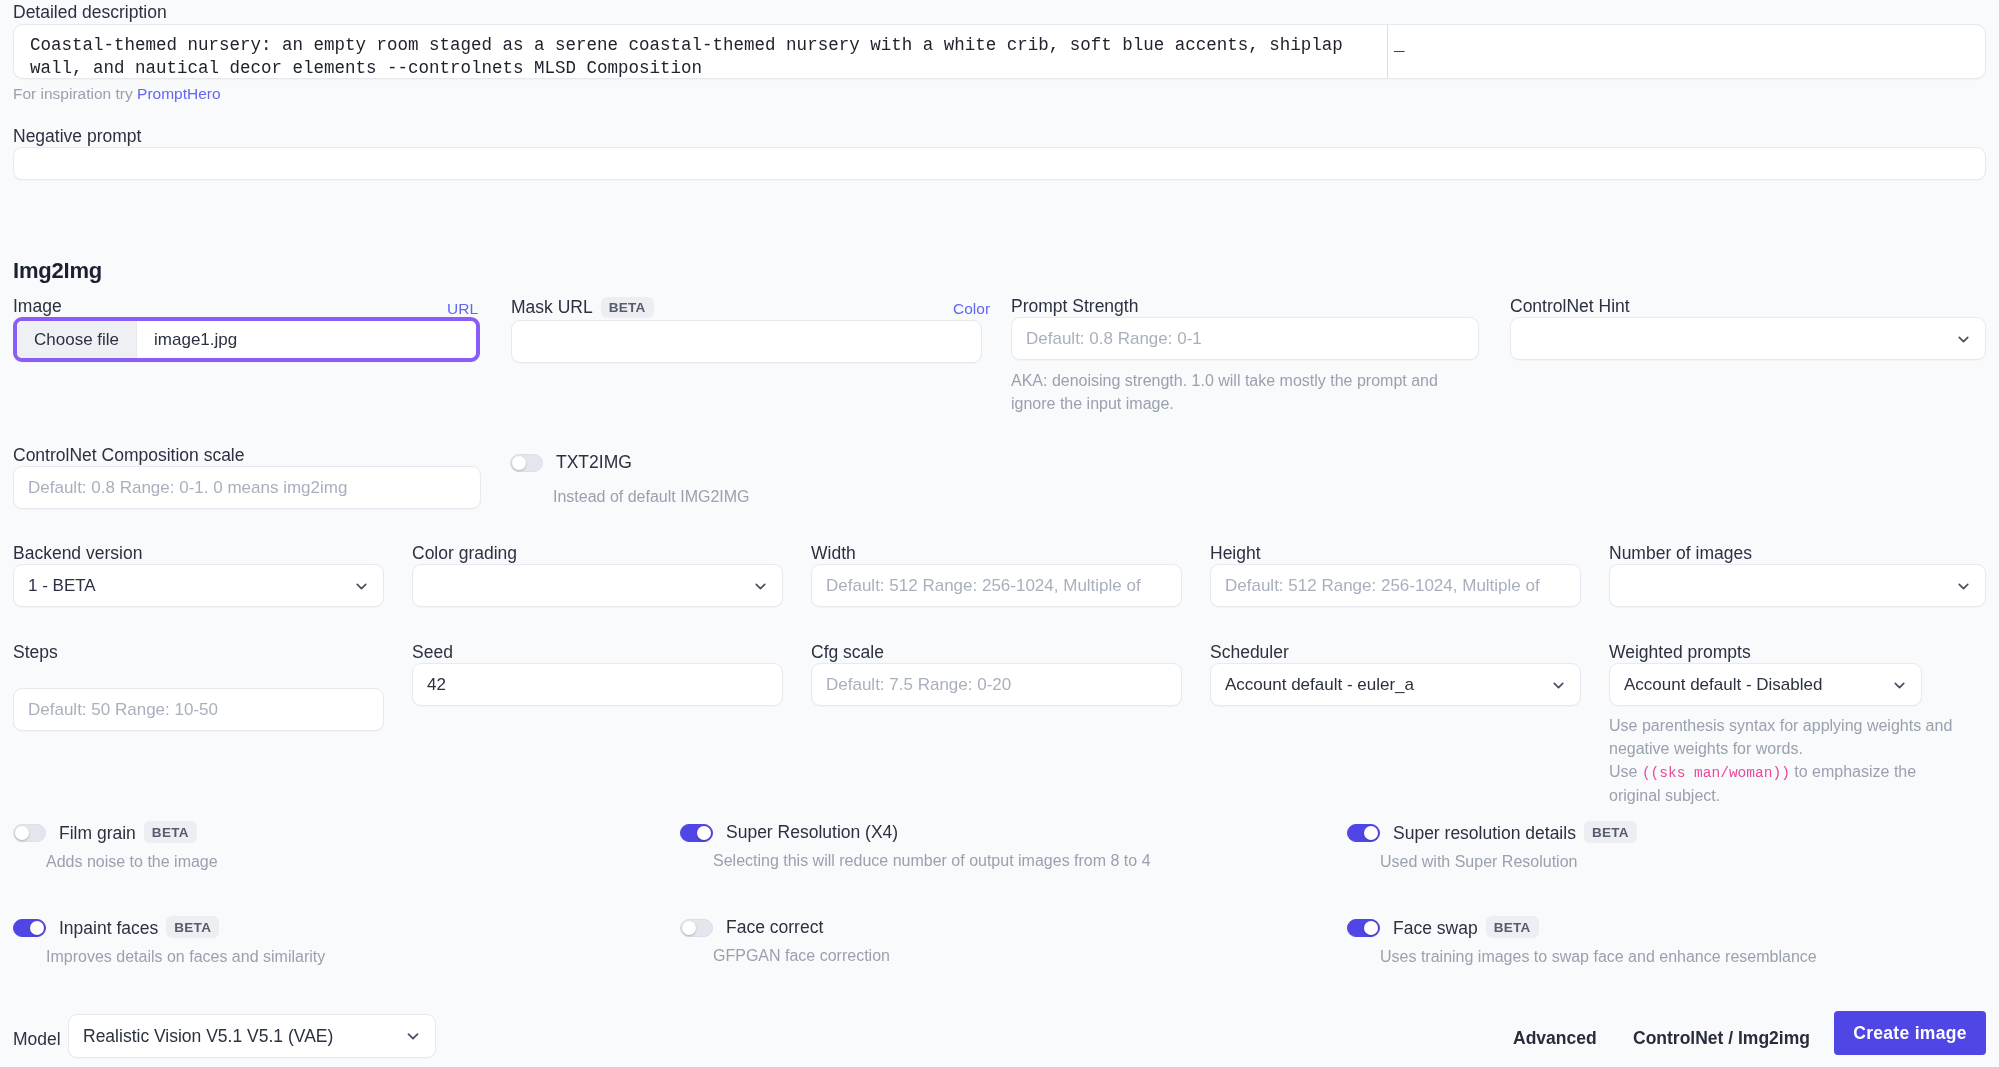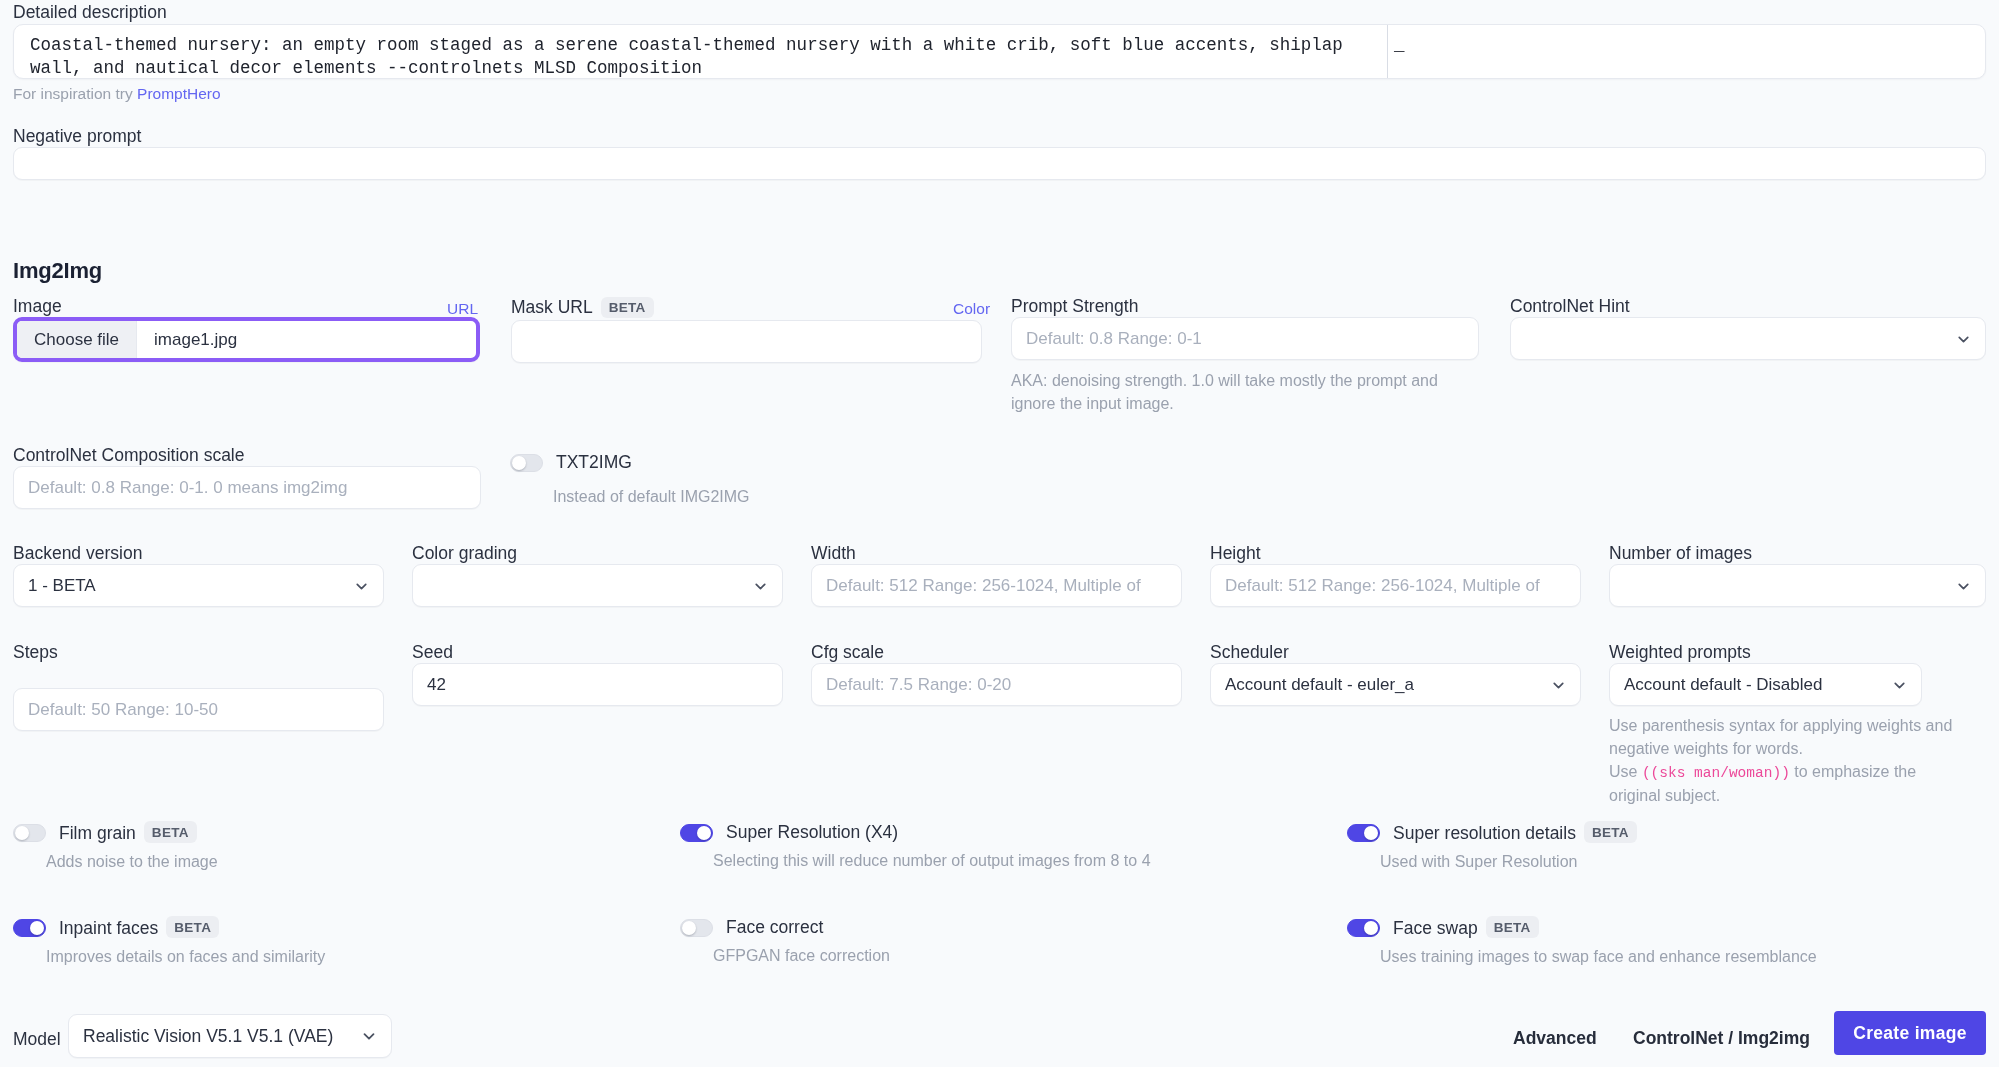--- a/index.html
+++ b/index.html
@@ -253,21 +253,21 @@
   
   .footer-model-label {
     position: absolute;
     left: 13px; top: 1029px;
     font-size: 17.5px;
     color: #2b3140;
   }
   .footer-model-sel {
     position: absolute;
     left: 68px; top: 1014px;
-    width: 324px;
+    width: 368px;
     border-radius: 10px;
   }
   .footer-model-sel .field { height: 44px; font-size: 17.5px; }
   .btn-text {
     position: absolute;
     background: transparent;
     border: none;
     font-size: 17.5px;
     font-weight: bold;
     color: #272d3b;

